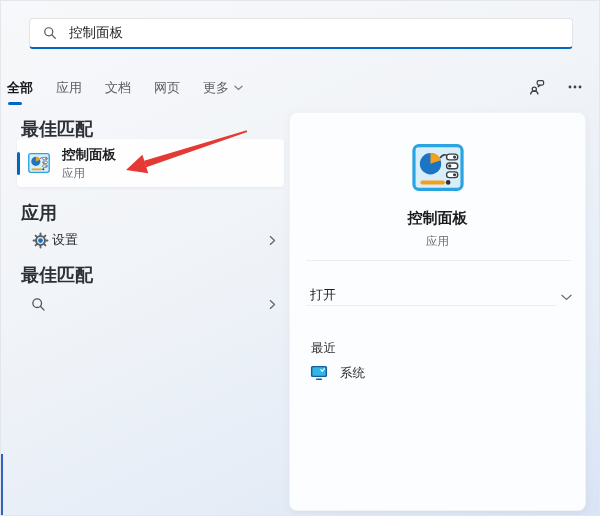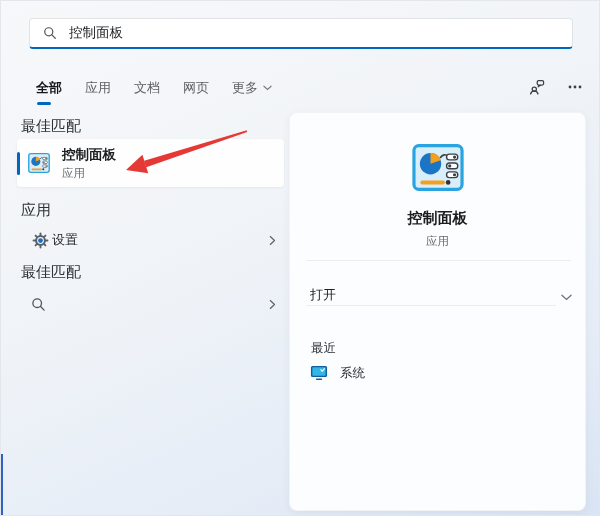--- a/index.html
+++ b/index.html
@@ -15,28 +15,28 @@
   .search-box{
     position:absolute; left:28px; top:17px; width:544px; height:31px;
     background:#fff; border:1px solid #e1e3e5; border-bottom:2px solid #0067c0;
     border-radius:4px; display:flex; align-items:center; padding:0 10px; gap:9px;
   }
   .search-box input{
     flex:1; border:none; outline:none; background:transparent;
     font-size:13.5px; color:#191b1d; font-family:inherit;
   }
   
-  .tabs{ position:absolute; left:35px; top:78px; display:flex; gap:23px; }
+  .tabs{ position:absolute; left:6px; top:78px; display:flex; gap:23px; }
   .tab{ position:relative; font-size:13px; color:#5c6065; padding-bottom:8px; cursor:default; display:flex; align-items:center; gap:5px;}
   .tab.active{ color:#141618; font-weight:bold; }
   .tab-underline{ position:absolute; left:1px; bottom:0; width:14px; height:3px; border-radius:2px; background:#0067c0; }
   .top-actions{ position:absolute; right:14px; top:76px; display:flex; align-items:center; gap:18px; }
   .icon-btn{ width:20px; height:20px; display:flex; align-items:center; justify-content:center; }
   
-  .section-header{ position:absolute; left:20px; font-size:15px; font-weight:normal; color:#2d3136; }
+  .section-header{ position:absolute; left:20px; font-size:18px; font-weight:bold; color:#2d3136; }
   .best-match-row{
     position:absolute; left:16px; top:138px; width:267px; height:48px;
     background:rgba(255,255,255,0.88); border-radius:4px;
     box-shadow:0 1px 3px rgba(0,0,0,0.06);
     display:flex; align-items:center; padding-left:11px; gap:12px;
   }
   .accent-bar{ position:absolute; left:0; top:13px; width:3px; height:23px; background:#0067c0; border-radius:2px; }
   .bm-texts{ display:flex; flex-direction:column; gap:2px; }
   .bm-title{ font-size:13.5px; font-weight:bold; color:#1c1e20; }
   .bm-sub{ font-size:11.5px; color:#65696e; }

